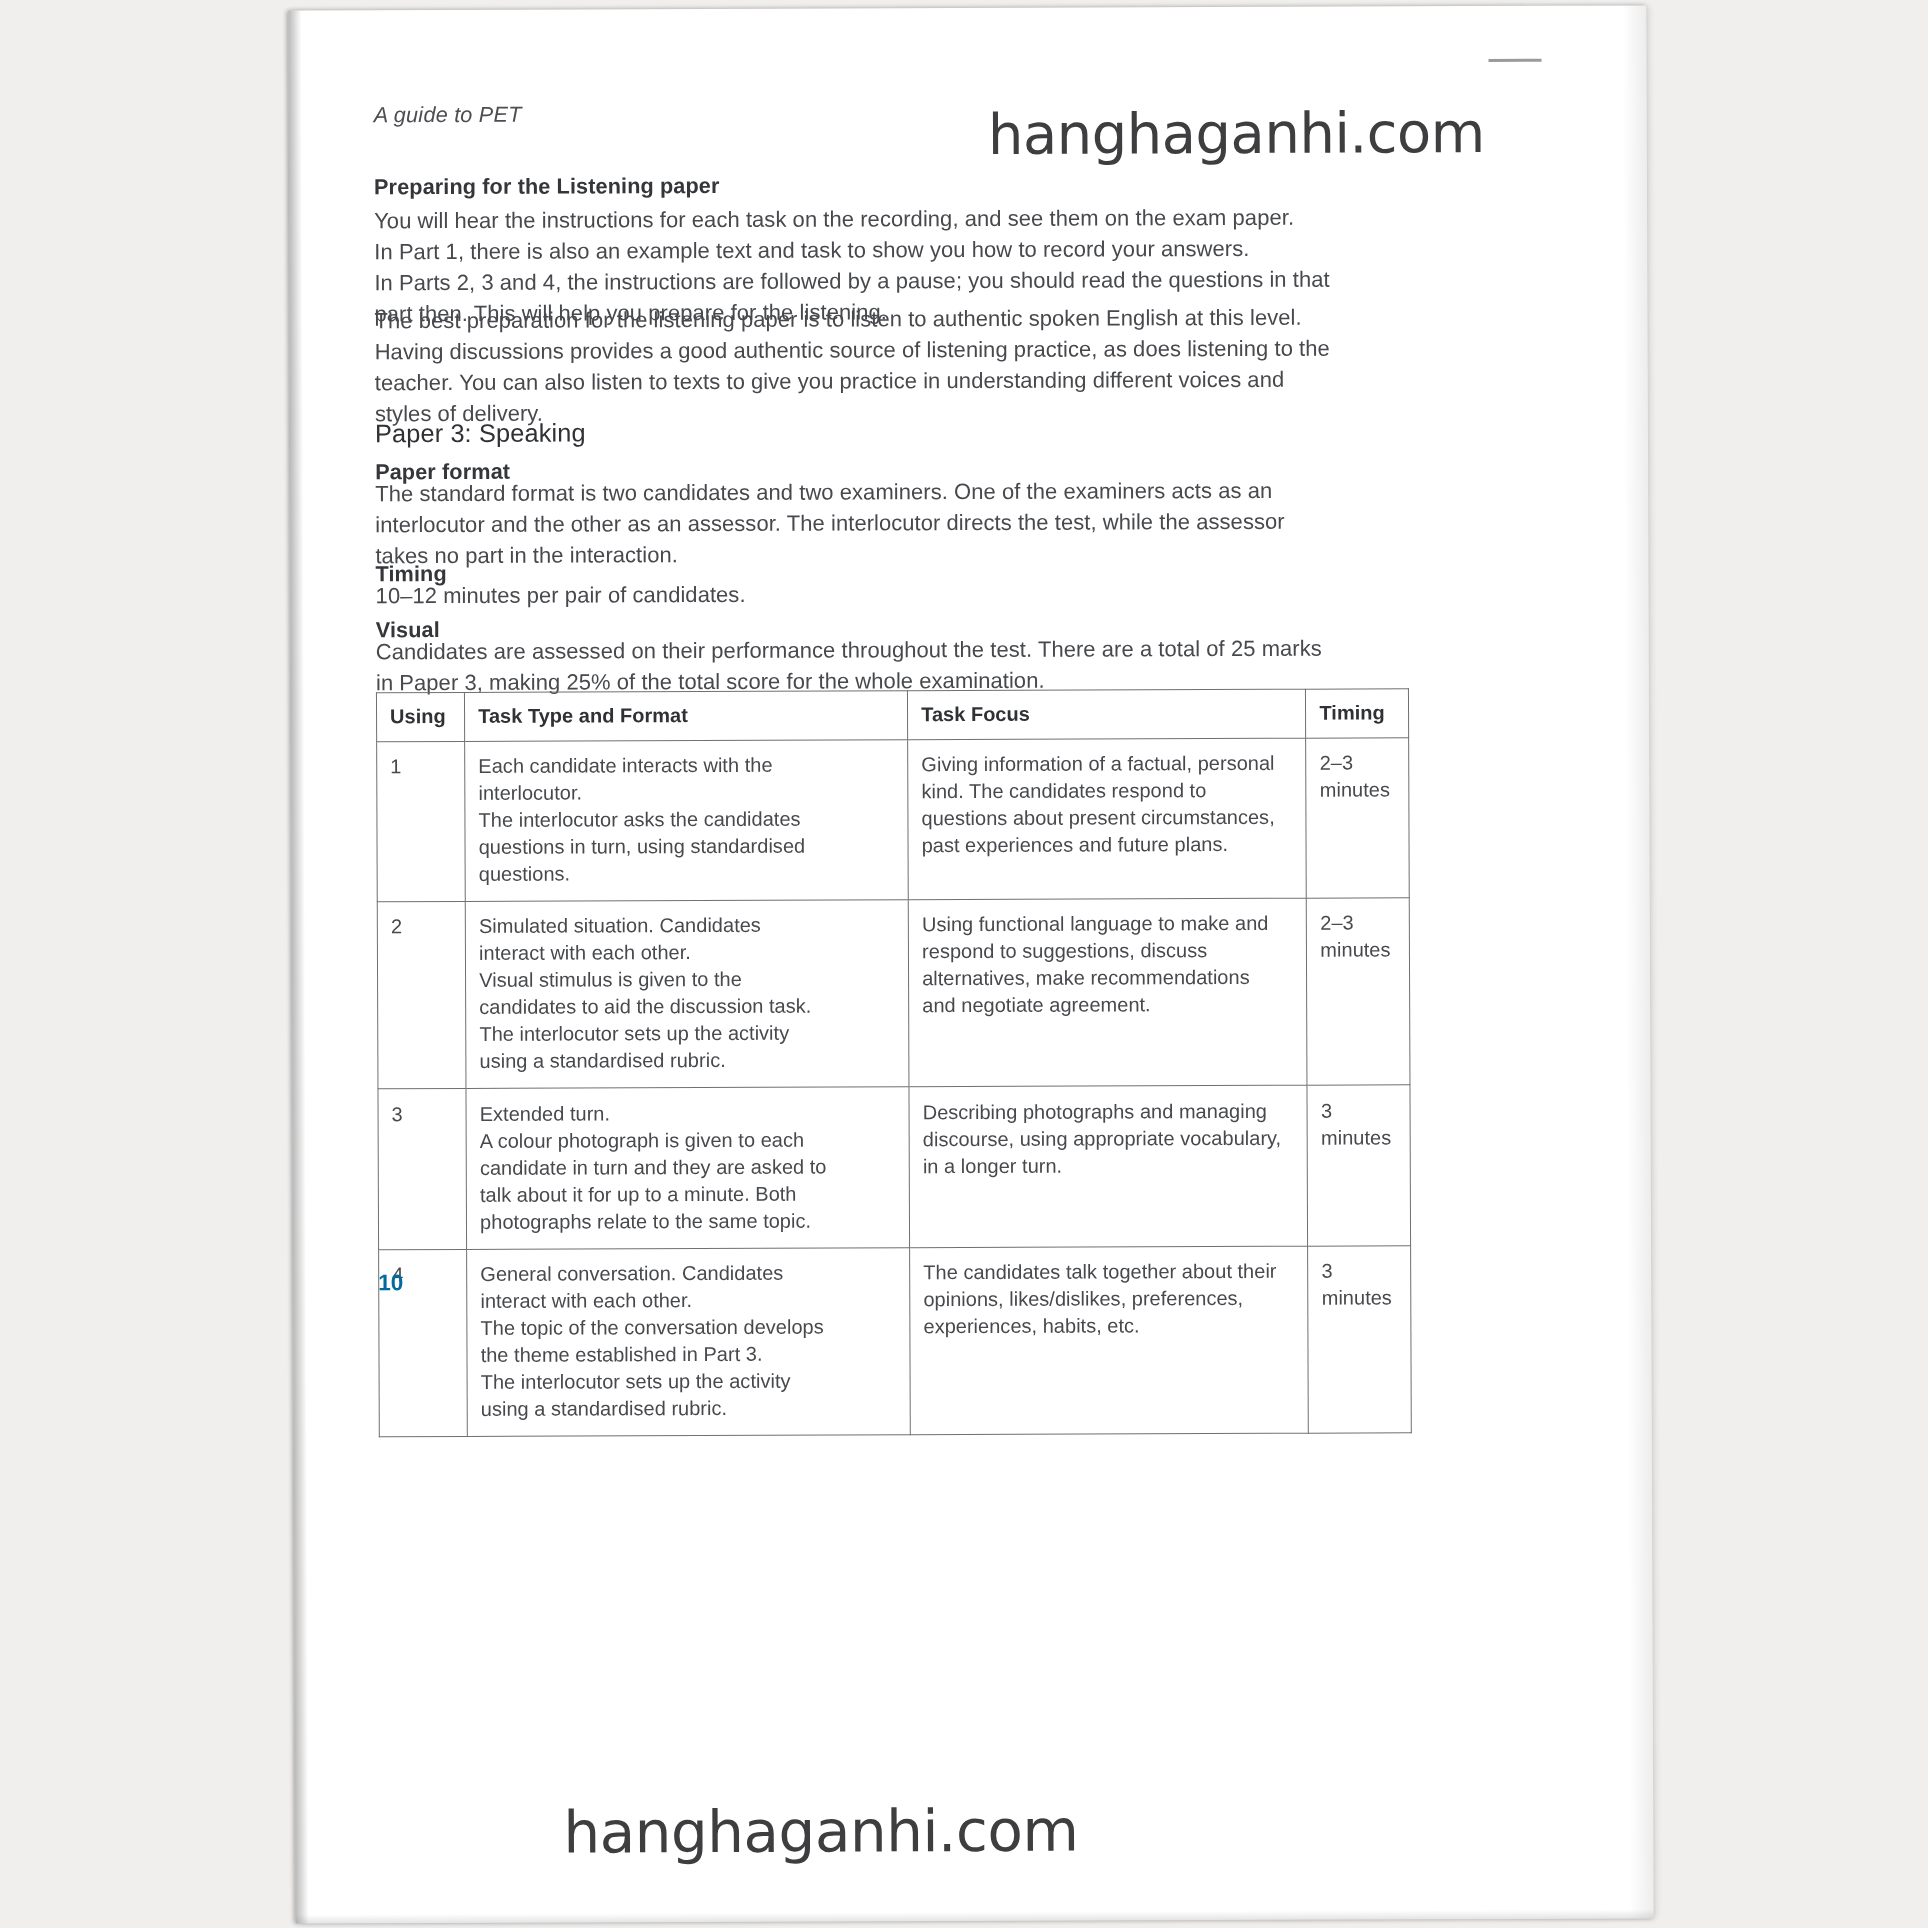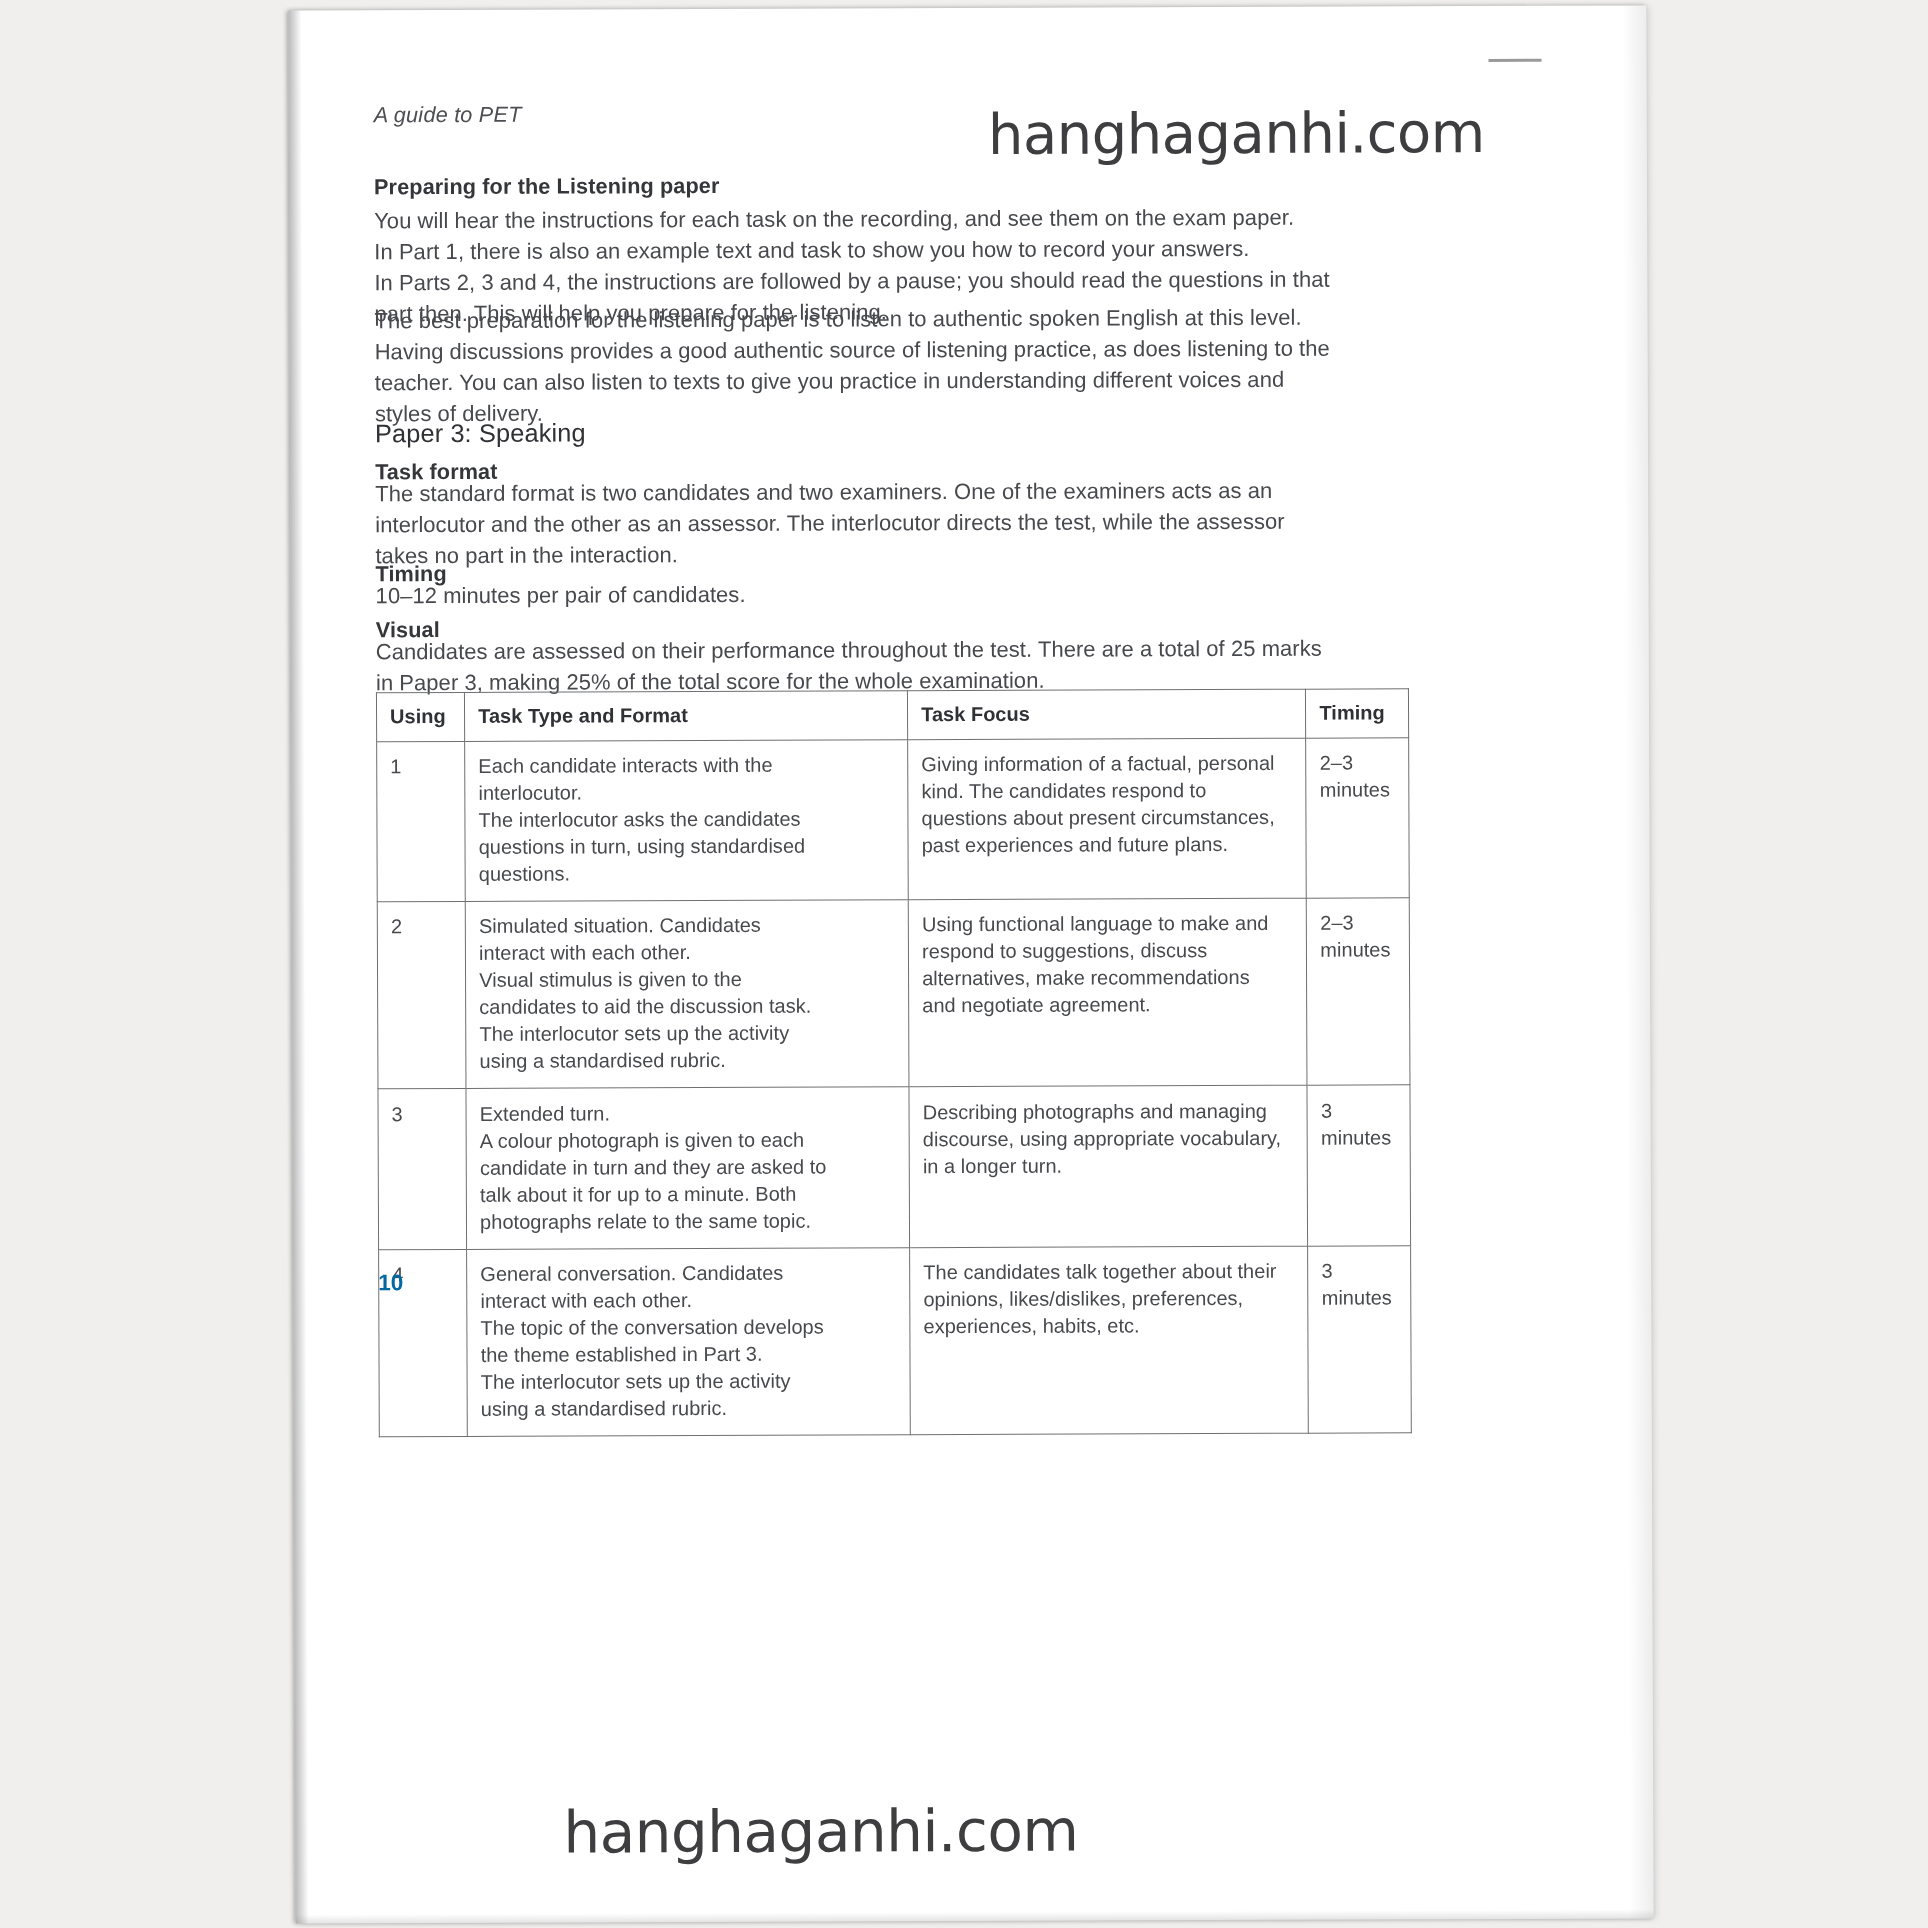--- a/index.html
+++ b/index.html
@@ -245,21 +245,21 @@
 In Parts 2, 3 and 4, the instructions are followed by a pause; you should read the questions in that
 part then. This will help you prepare for the listening.</div>
 
       <div id="p-listening-2" class="doc-text">The best preparation for the listening paper is to listen to authentic spoken English at this level.
 Having discussions provides a good authentic source of listening practice, as does listening to the
 teacher. You can also listen to texts to give you practice in understanding different voices and
 styles of delivery.</div>
 
       <div id="h-paper3" class="doc-section-title">Paper 3: Speaking</div>
 
-      <div id="h-paper-format" class="doc-bold">Task format</div>
+      <div id="h-paper-format" class="doc-bold">Paper format</div>
 
       <div id="p-paper-format" class="doc-text">The standard format is two candidates and two examiners. One of the examiners acts as an
 interlocutor and the other as an assessor. The interlocutor directs the test, while the assessor
 takes no part in the interaction.</div>
 
       <div id="h-timing" class="doc-bold">Timing</div>
 
       <div id="p-timing" class="doc-text">10–12 minutes per pair of candidates.</div>
 
       <div id="h-marks" class="doc-bold">Visual</div>

